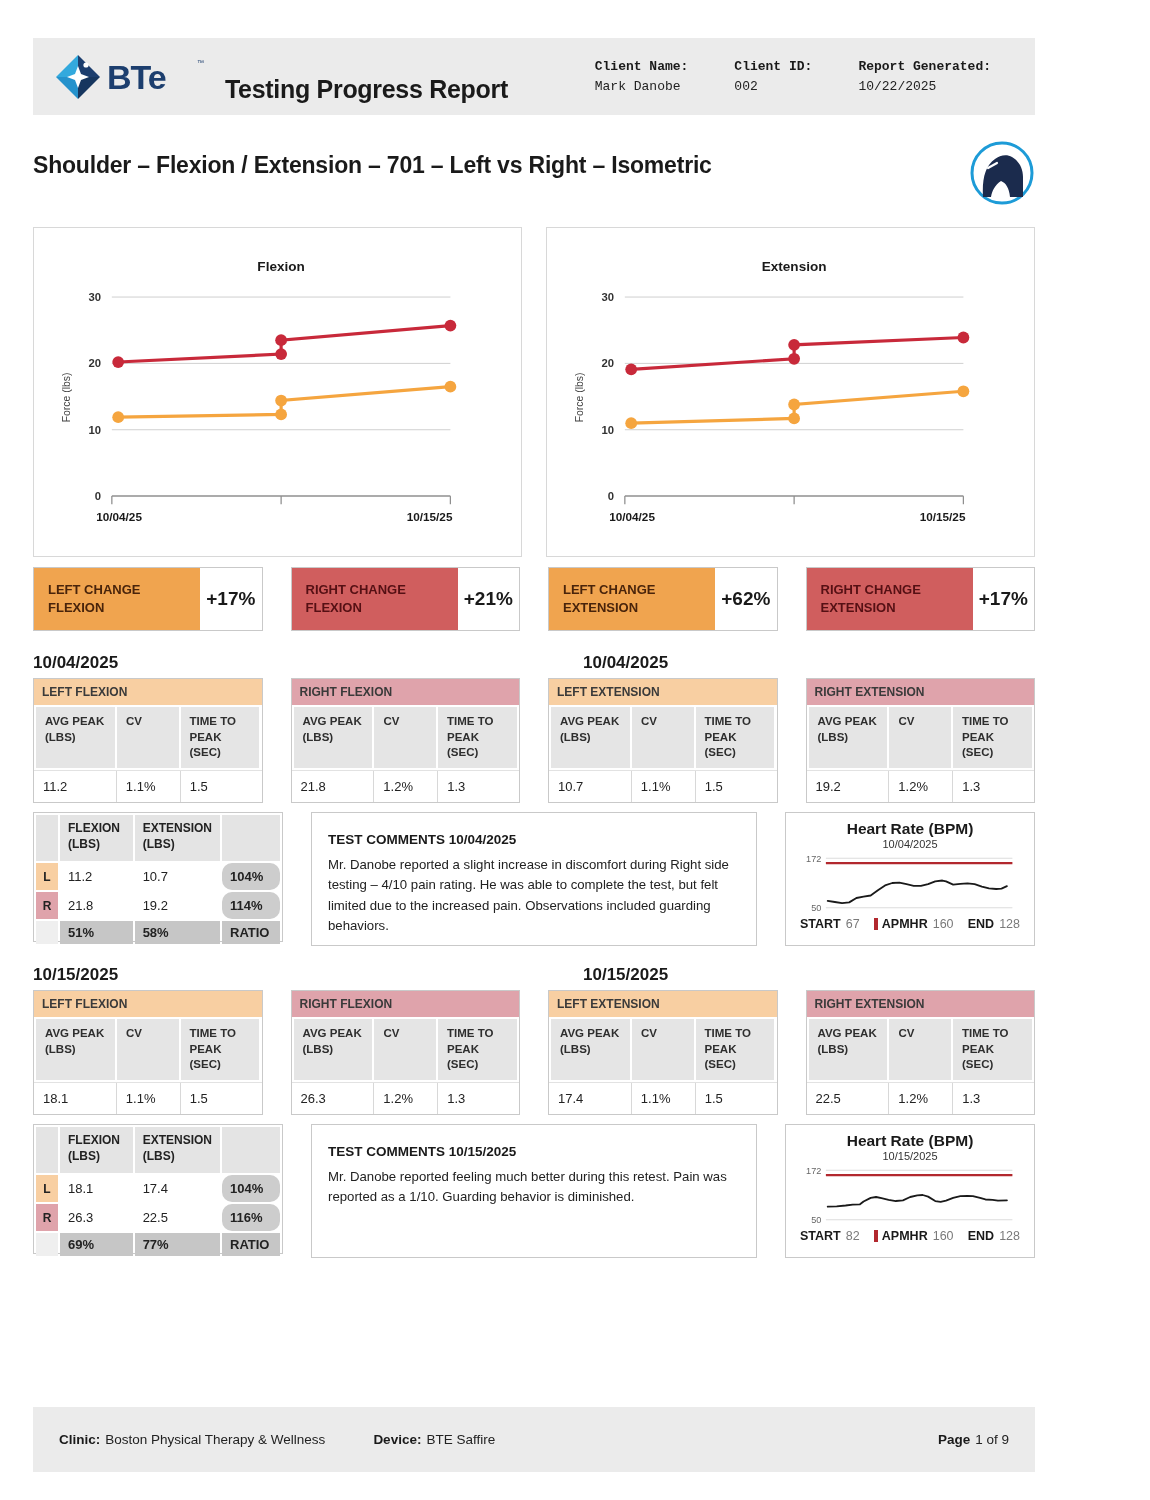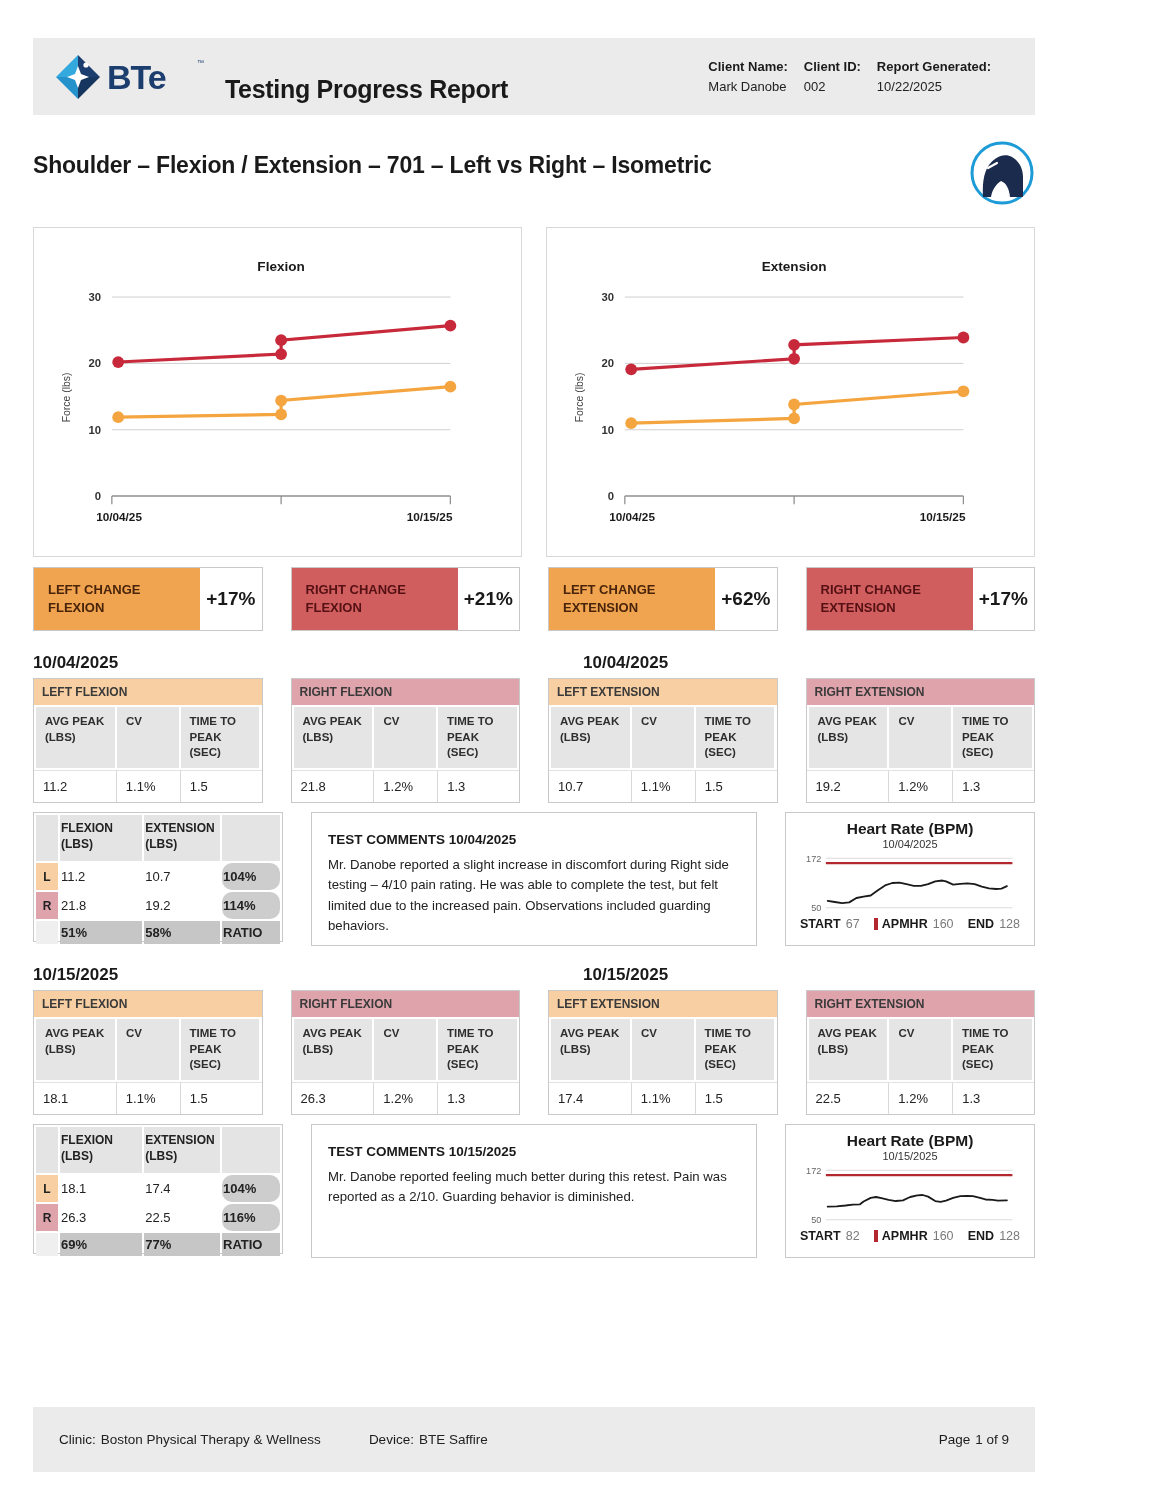--- a/index.html
+++ b/index.html
@@ -4,21 +4,21 @@
 <style>
   html,body{margin:0;padding:0;background:#fff;}
   body{font-family:"Liberation Sans",sans-serif;color:#1a1a1a;}
   .page{position:relative;width:1068px;height:1500px;background:#fff;overflow:hidden;}
 
   
   .header-band{position:absolute;left:33px;right:33px;top:38px;height:77px;background:#EBEBEB;
     display:flex;align-items:center;padding:0 20px;box-sizing:border-box;}
   .logo-wrap{display:flex;align-items:center;}
   .report-app-title{font-size:25px;font-weight:bold;margin-left:20px;letter-spacing:-.3px;margin-top:26px;}
-  .client-info{margin-left:auto;display:flex;gap:16px;padding-right:24px;}
+  .client-info{margin-left:auto;display:flex;gap:46px;padding-right:24px;font-family:Liberation Mono, monospace;}
   .ci-col{font-size:13px;line-height:1.5;}
   .ci-label{font-weight:bold;}
   .ci-value{color:#222;}
 
   
   .title-block{position:absolute;left:33px;right:33px;top:143px;}
   .date-range{color:#1D9BD7;font-weight:bold;font-size:15px;}
   .main-title{font-size:23px;font-weight:bold;margin-top:9px;letter-spacing:-.2px;}
   .region-icon{position:absolute;right:0;top:-3px;}
 
@@ -46,21 +46,21 @@
   .mt-heads span{background:#E5E5E5;min-height:56px;padding:7px 9px;font-size:11.5px;font-weight:bold;color:#2e2e2e;line-height:1.35;box-sizing:border-box;display:block;}
   .mt-vals{display:grid;grid-template-columns:1fr .78fr 1fr;margin-top:2px;border-top:1px solid #E2E2E2;}
   .mt-vals span{padding:8px 9px;font-size:13px;color:#222;}
   .mt-vals span + span{border-left:1px solid #D8D8D8;}
 
   .detail-row{position:absolute;left:33px;right:33px;display:grid;grid-template-columns:250px 1fr 250px;gap:28px;}
 
   
   .summary-table{border:1px solid #C9C9C9;background:#fff;padding:2px;display:grid;
     grid-template-columns:22px 1fr .92fr 58px;gap:2px;align-content:start;height:130px;box-sizing:border-box;}
-  .summary-table .cell{font-size:12px;display:flex;align-items:center;padding:0 1px;box-sizing:border-box;color:#222;}
+  .summary-table .cell{font-size:12px;display:flex;align-items:center;padding:0 8px;box-sizing:border-box;color:#222;}
   .summary-table .hd{background:#E4E4E4;font-weight:bold;min-height:46px;line-height:1.3;padding-top:6px;align-items:flex-start;}
   .summary-table .side-l{background:#F8CFA2;font-weight:bold;justify-content:center;padding:0;}
   .summary-table .side-r{background:#DFA3AB;font-weight:bold;justify-content:center;padding:0;}
   .summary-table .val{background:#fff;font-size:13px;min-height:27px;}
   .summary-table .pct{background:#CDCDCD;font-weight:bold;font-size:13px;border-radius:10px;}
   .summary-table .blank{background:#EFEFEF;}
   .summary-table .foot{background:#C6C6C6;font-weight:bold;font-size:13px;min-height:23px;}
 
   
   .comments-box{border:1px solid #C9C9C9;background:#fff;padding:19px 16px;box-sizing:border-box;height:134px;}
@@ -73,21 +73,21 @@
   .hr-date{text-align:center;font-size:11px;color:#333;margin-top:1px;}
   .hr-box svg{display:block;width:100%;height:64px;margin-top:1px;}
   .hr-footer{display:flex;justify-content:space-between;align-items:center;padding:2px 6px 0;}
   .hr-item{display:flex;align-items:center;font-size:12.5px;font-weight:bold;}
   .hr-item .v{color:#7A7A7A;font-weight:normal;margin-left:5px;}
   .apmhr-bar{display:inline-block;width:4px;height:12px;background:#B2282E;margin-right:4px;}
 
   
   .page-footer{position:absolute;left:33px;right:33px;top:1407px;height:65px;background:#EBEBEB;
     display:flex;align-items:center;padding:0 26px;box-sizing:border-box;font-size:13.5px;}
-  .pf-label{font-weight:normal;}
+  .pf-label{font-weight:bold;}
   .pf-value{margin-left:5px;color:#222;}
   .pf-device{margin-left:48px;display:flex;}
   .pf-page{margin-left:auto;display:flex;}
 </style>
 </head>
 <body>
 
 <div class="page">
 
   <div class="header-band">
@@ -396,21 +396,21 @@
       <div class="cell val">22.5</div>
       <div class="cell pct">116%</div>
       <div class="cell blank"></div>
       <div class="cell foot">69%</div>
       <div class="cell foot">77%</div>
       <div class="cell foot">RATIO</div>
     </div>
 
     <div class="comments-box">
       <div class="comments-title">TEST COMMENTS 10/15/2025</div>
-      <div class="comments-body">Mr. Danobe reported feeling much better during this retest.  Pain was reported as a 2/10. Guarding behavior is diminished.</div>
+      <div class="comments-body">Mr. Danobe reported feeling much better during this retest.  Pain was reported as a 1/10. Guarding behavior is diminished.</div>
     </div>
 
     <div class="hr-box">
       <div class="hr-title">Heart Rate (BPM)</div>
       <div class="hr-date">10/15/2025</div>
       <svg viewBox="0 0 236 70">
           <line x1="26" y1="8" x2="230" y2="8" stroke="#DCDCDC" stroke-width="1.2"></line>
           <line x1="26" y1="62" x2="230" y2="62" stroke="#DCDCDC" stroke-width="1.2"></line>
           <text x="21" y="11.5" text-anchor="end" font-size="10" fill="#666">172</text>
           <text x="21" y="65.5" text-anchor="end" font-size="10" fill="#666">50</text>

